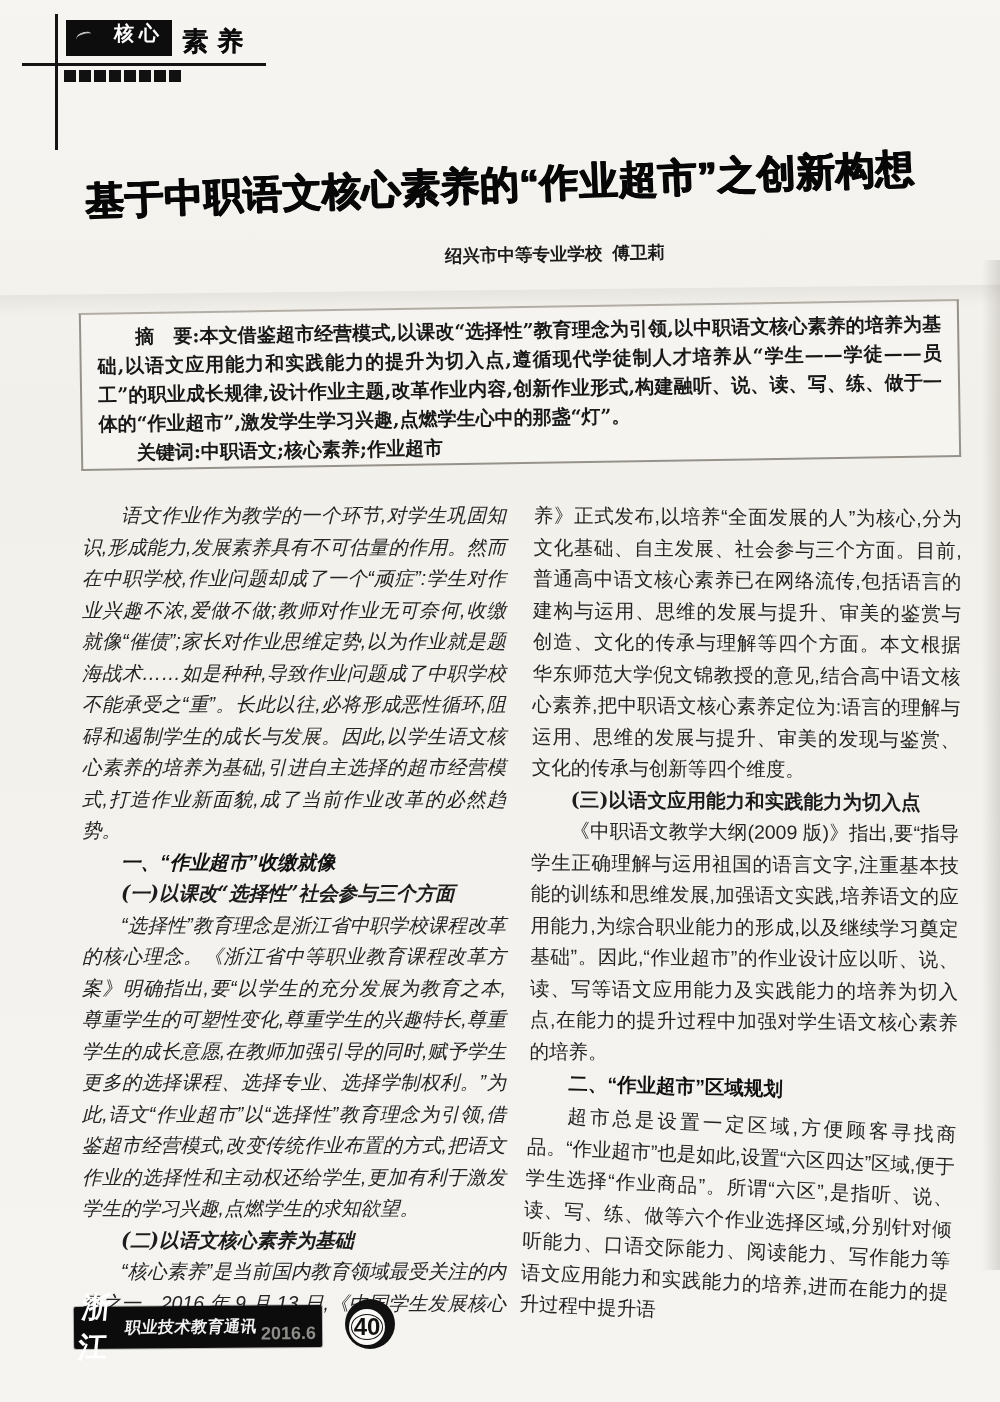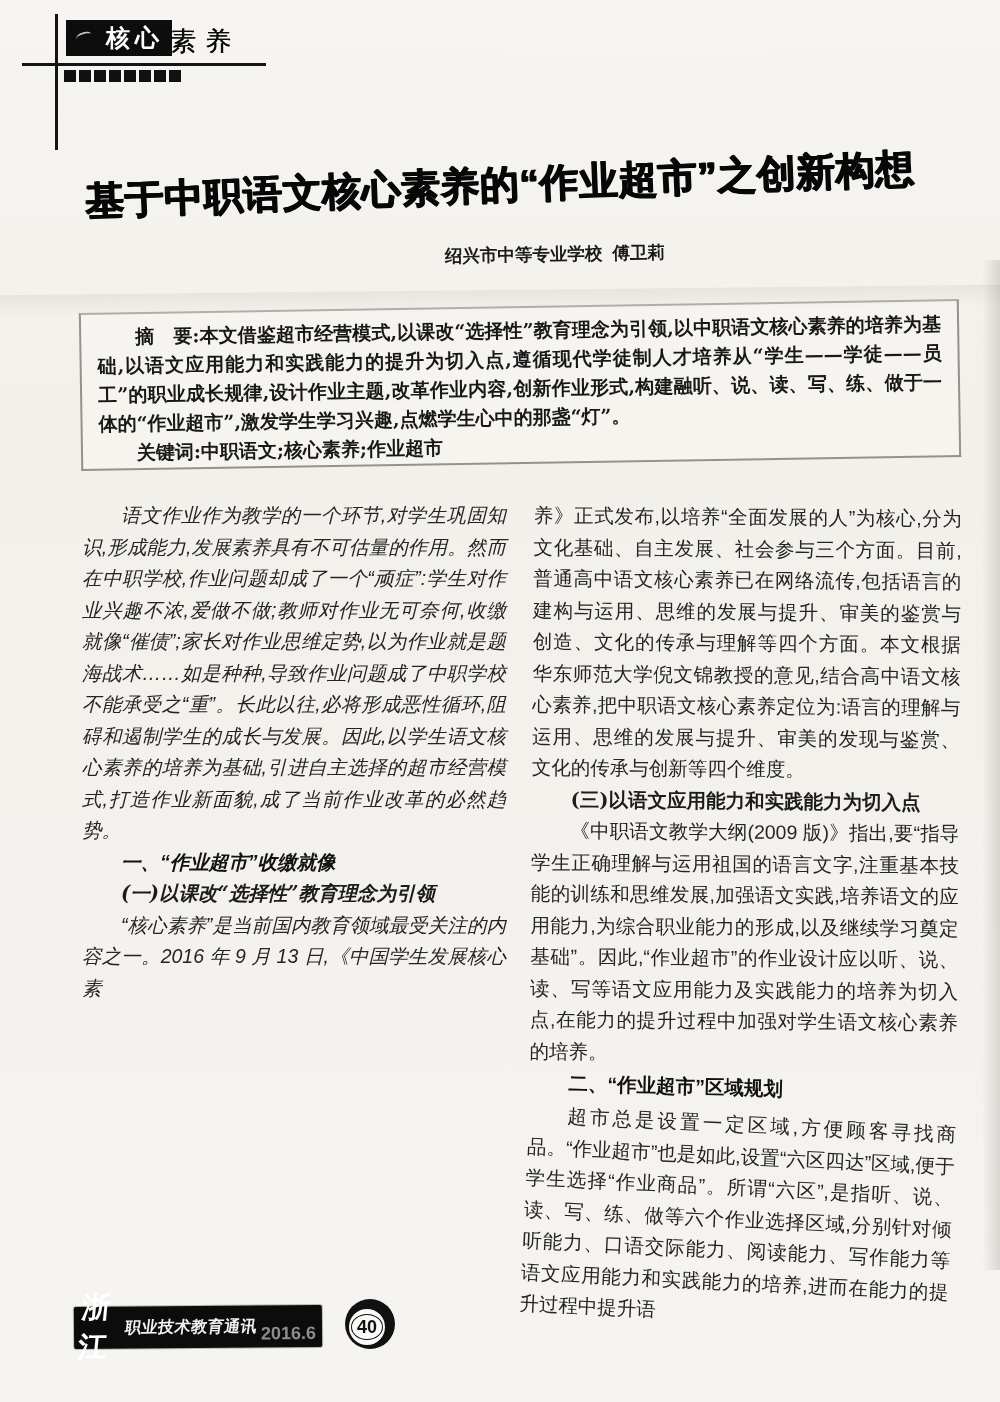--- a/index.html
+++ b/index.html
@@ -16,31 +16,31 @@
   .scan-streak {
     position:absolute; left:0; top:290px; width:1000px; height:22px;
     background:linear-gradient(to bottom, rgba(120,115,105,0.10), rgba(120,115,105,0));
     transform:rotate(-0.6deg);
   }
   
   .v-rule { position:absolute; left:55px; top:14px; width:3px; height:136px; background:#141414; }
   .h-rule { position:absolute; left:22px; top:63px; width:244px; height:2.5px; background:#141414; }
   .badge-box {
     position:absolute; left:66px; top:20px; width:106px; height:36px; background:#0d0d0d;
-    color:#fff; display:flex; align-items:center; justify-content:flex-end; padding-right:8px; box-sizing:border-box;
-    font-family:"DejaVu Serif","Liberation Serif",serif; font-weight:700; font-size:24px; letter-spacing:5px;
+    color:#fff; display:flex; justify-content:flex-end; padding-right:8px; box-sizing:border-box;
+    font-family:"DejaVu Serif","Liberation Serif",serif; font-weight:700; font-size:20px; letter-spacing:5px;
   }
   .badge-scribble {
     position:absolute; left:10px; top:12px; width:16px; height:9px;
     border-top:2px solid rgba(255,255,255,0.75); border-radius:60% 40% 50% 50%;
     transform:rotate(-12deg);
   }
   .badge-suffix {
-    position:absolute; left:170px; top:24px; color:#0c0c0c;
-    font-family:"DejaVu Serif","Liberation Serif",serif; font-weight:400; font-size:26px; letter-spacing:9px;
+    position:absolute; left:182px; top:24px; color:#0c0c0c;
+    font-family:"DejaVu Serif","Liberation Serif",serif; font-weight:700; font-size:26px; letter-spacing:9px;
     text-shadow:0.6px 0 #0c0c0c;
   }
   .squares { position:absolute; left:64px; top:70px; display:flex; gap:3px; }
   .squares i { display:block; width:12px; height:12px; background:#111; }
   
   .title {
     position:absolute; left:40px; top:158px; width:920px; margin:0; text-align:center;
     font-size:39px; font-weight:900; letter-spacing:0.5px; color:#070707;
     text-shadow:0.8px 0 #070707, -0.8px 0 #070707, 0 0.8px #070707;
     transform:rotate(-2.3deg);
@@ -99,21 +99,21 @@
   }
   .page-badge {
     position:absolute; left:345px; top:1299px; width:50px; height:50px; border-radius:50%;
     background:#111;
   }
   .page-badge .inner {
     position:absolute; left:4px; top:10px; width:36px; height:36px; border-radius:50%;
     background:#fbfaf8; display:flex; align-items:center; justify-content:center;
   }
   .page-badge .num {
-    font-size:18px; font-weight:800; color:#111; border:1.5px solid #111; border-radius:50%;
+    font-size:24px; font-weight:800; color:#111; border:1.5px solid #111; border-radius:50%;
     width:30px; height:24px; display:flex; align-items:center; justify-content:center;
   }
 </style>
 </head>
 <body>
 
 <div class="page">
 
   <div class="v-rule"></div>
   <div class="h-rule"></div>
@@ -139,21 +139,23 @@
   </div>
 
   <div class="abstract-box">
     <p><span class="lbl">摘　要:</span><span>本文借鉴超市经营模式,以课改“选择性”教育理念为引领,以中职语文核心素养的培养为基础,以语文应用能力和实践能力的提升为切入点,遵循现代学徒制人才培养从“学生——学徒——员工”的职业成长规律,设计作业主题,改革作业内容,创新作业形式,构建融听、说、读、写、练、做于一体的“作业超市”,激发学生学习兴趣,点燃学生心中的那盏“灯”。</span></p>
     <p><span class="lbl">关键词:</span><span>中职语文;核心素养;作业超市</span></p>
   </div>
 
   <div class="col col-left" id="col-left">
       <p class="para indent">语文作业作为教学的一个环节,对学生巩固知识,形成能力,发展素养具有不可估量的作用。然而在中职学校,作业问题却成了一个“顽症”:学生对作业兴趣不浓,爱做不做;教师对作业无可奈何,收缴就像“催债”;家长对作业思维定势,以为作业就是题海战术……如是种种,导致作业问题成了中职学校不能承受之“重”。长此以往,必将形成恶性循环,阻碍和遏制学生的成长与发展。因此,以学生语文核心素养的培养为基础,引进自主选择的超市经营模式,打造作业新面貌,成了当前作业改革的必然趋势。</p>
       <p class="head-bold">一、“作业超市”收缴就像</p>
-      <p class="head-kai">(一)以课改“选择性”教育理念为引领</p>
+      <p class="head-kai">(一)以课改“选择性”社会参与三个方面</p>
+      <p class="para indent">“选择性”教育理念是浙江省中职学校课程改革的核心理念。《浙江省中等职业教育课程改革方案》明确指出,要“以学生的充分发展为教育之本,尊重学生的可塑性变化,尊重学生的兴趣特长,尊重学生的成长意愿,在教师加强引导的同时,赋予学生更多的选择课程、选择专业、选择学制权利。”为此,语文“作业超市”以“选择性”教育理念为引领,借鉴超市经营模式,改变传统作业布置的方式,把语文作业的选择性和主动权还给学生,更加有利于激发学生的学习兴趣,点燃学生的求知欲望。</p>
+      <p class="head-kai">(二)以语文核心素养为基础</p>
       <p class="para indent">“核心素养”是当前国内教育领域最受关注的内容之一。2016 年 9 月 13 日,《中国学生发展核心素</p>
     </div>
   <div class="col col-right" id="col-right">
       <p class="para">养》正式发布,以培养“全面发展的人”为核心,分为文化基础、自主发展、社会参与三个方面。目前,普通高中语文核心素养已在网络流传,包括语言的建构与运用、思维的发展与提升、审美的鉴赏与创造、文化的传承与理解等四个方面。本文根据华东师范大学倪文锦教授的意见,结合高中语文核心素养,把中职语文核心素养定位为:语言的理解与运用、思维的发展与提升、审美的发现与鉴赏、文化的传承与创新等四个维度。</p>
       <p class="head-kai">(三)以语文应用能力和实践能力为切入点</p>
       <p class="para indent">《中职语文教学大纲(2009 版)》指出,要“指导学生正确理解与运用祖国的语言文字,注重基本技能的训练和思维发展,加强语文实践,培养语文的应用能力,为综合职业能力的形成,以及继续学习奠定基础”。因此,“作业超市”的作业设计应以听、说、读、写等语文应用能力及实践能力的培养为切入点,在能力的提升过程中加强对学生语文核心素养的培养。</p>
       <p class="head-bold">二、“作业超市”区域规划</p>
       <p class="para indent">超市总是设置一定区域,方便顾客寻找商品。“作业超市”也是如此,设置“六区四达”区域,便于学生选择“作业商品”。所谓“六区”,是指听、说、读、写、练、做等六个作业选择区域,分别针对倾听能力、口语交际能力、阅读能力、写作能力等语文应用能力和实践能力的培养,进而在能力的提升过程中提升语</p>
     </div>
 

